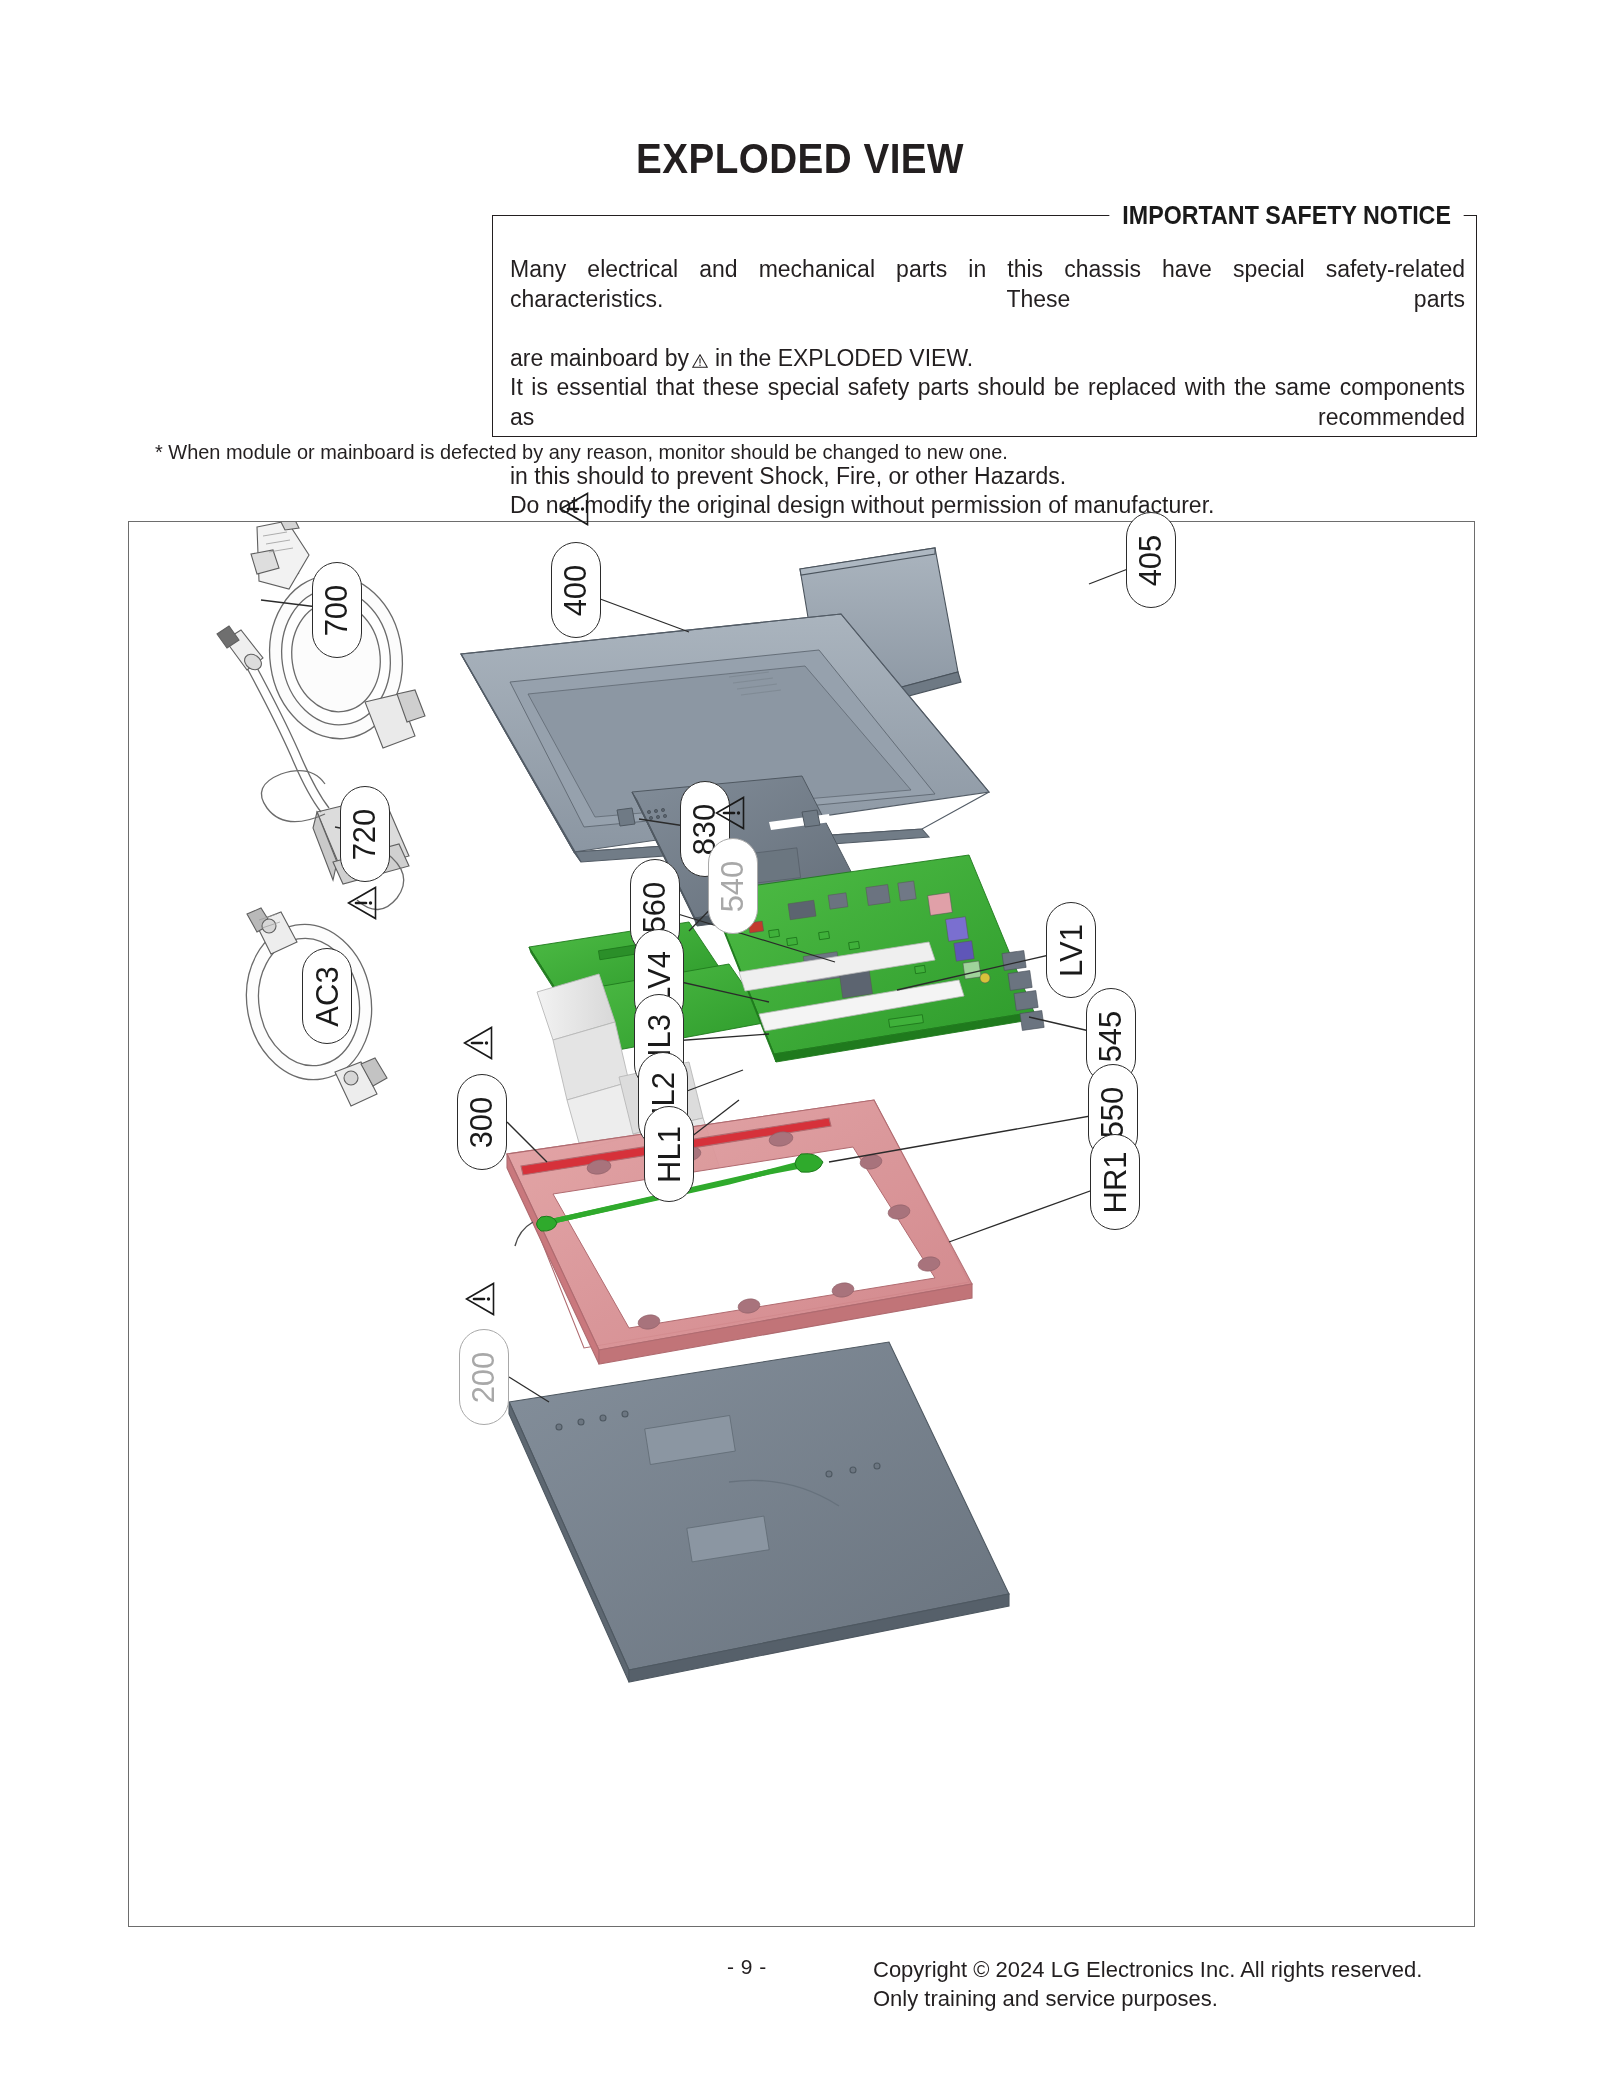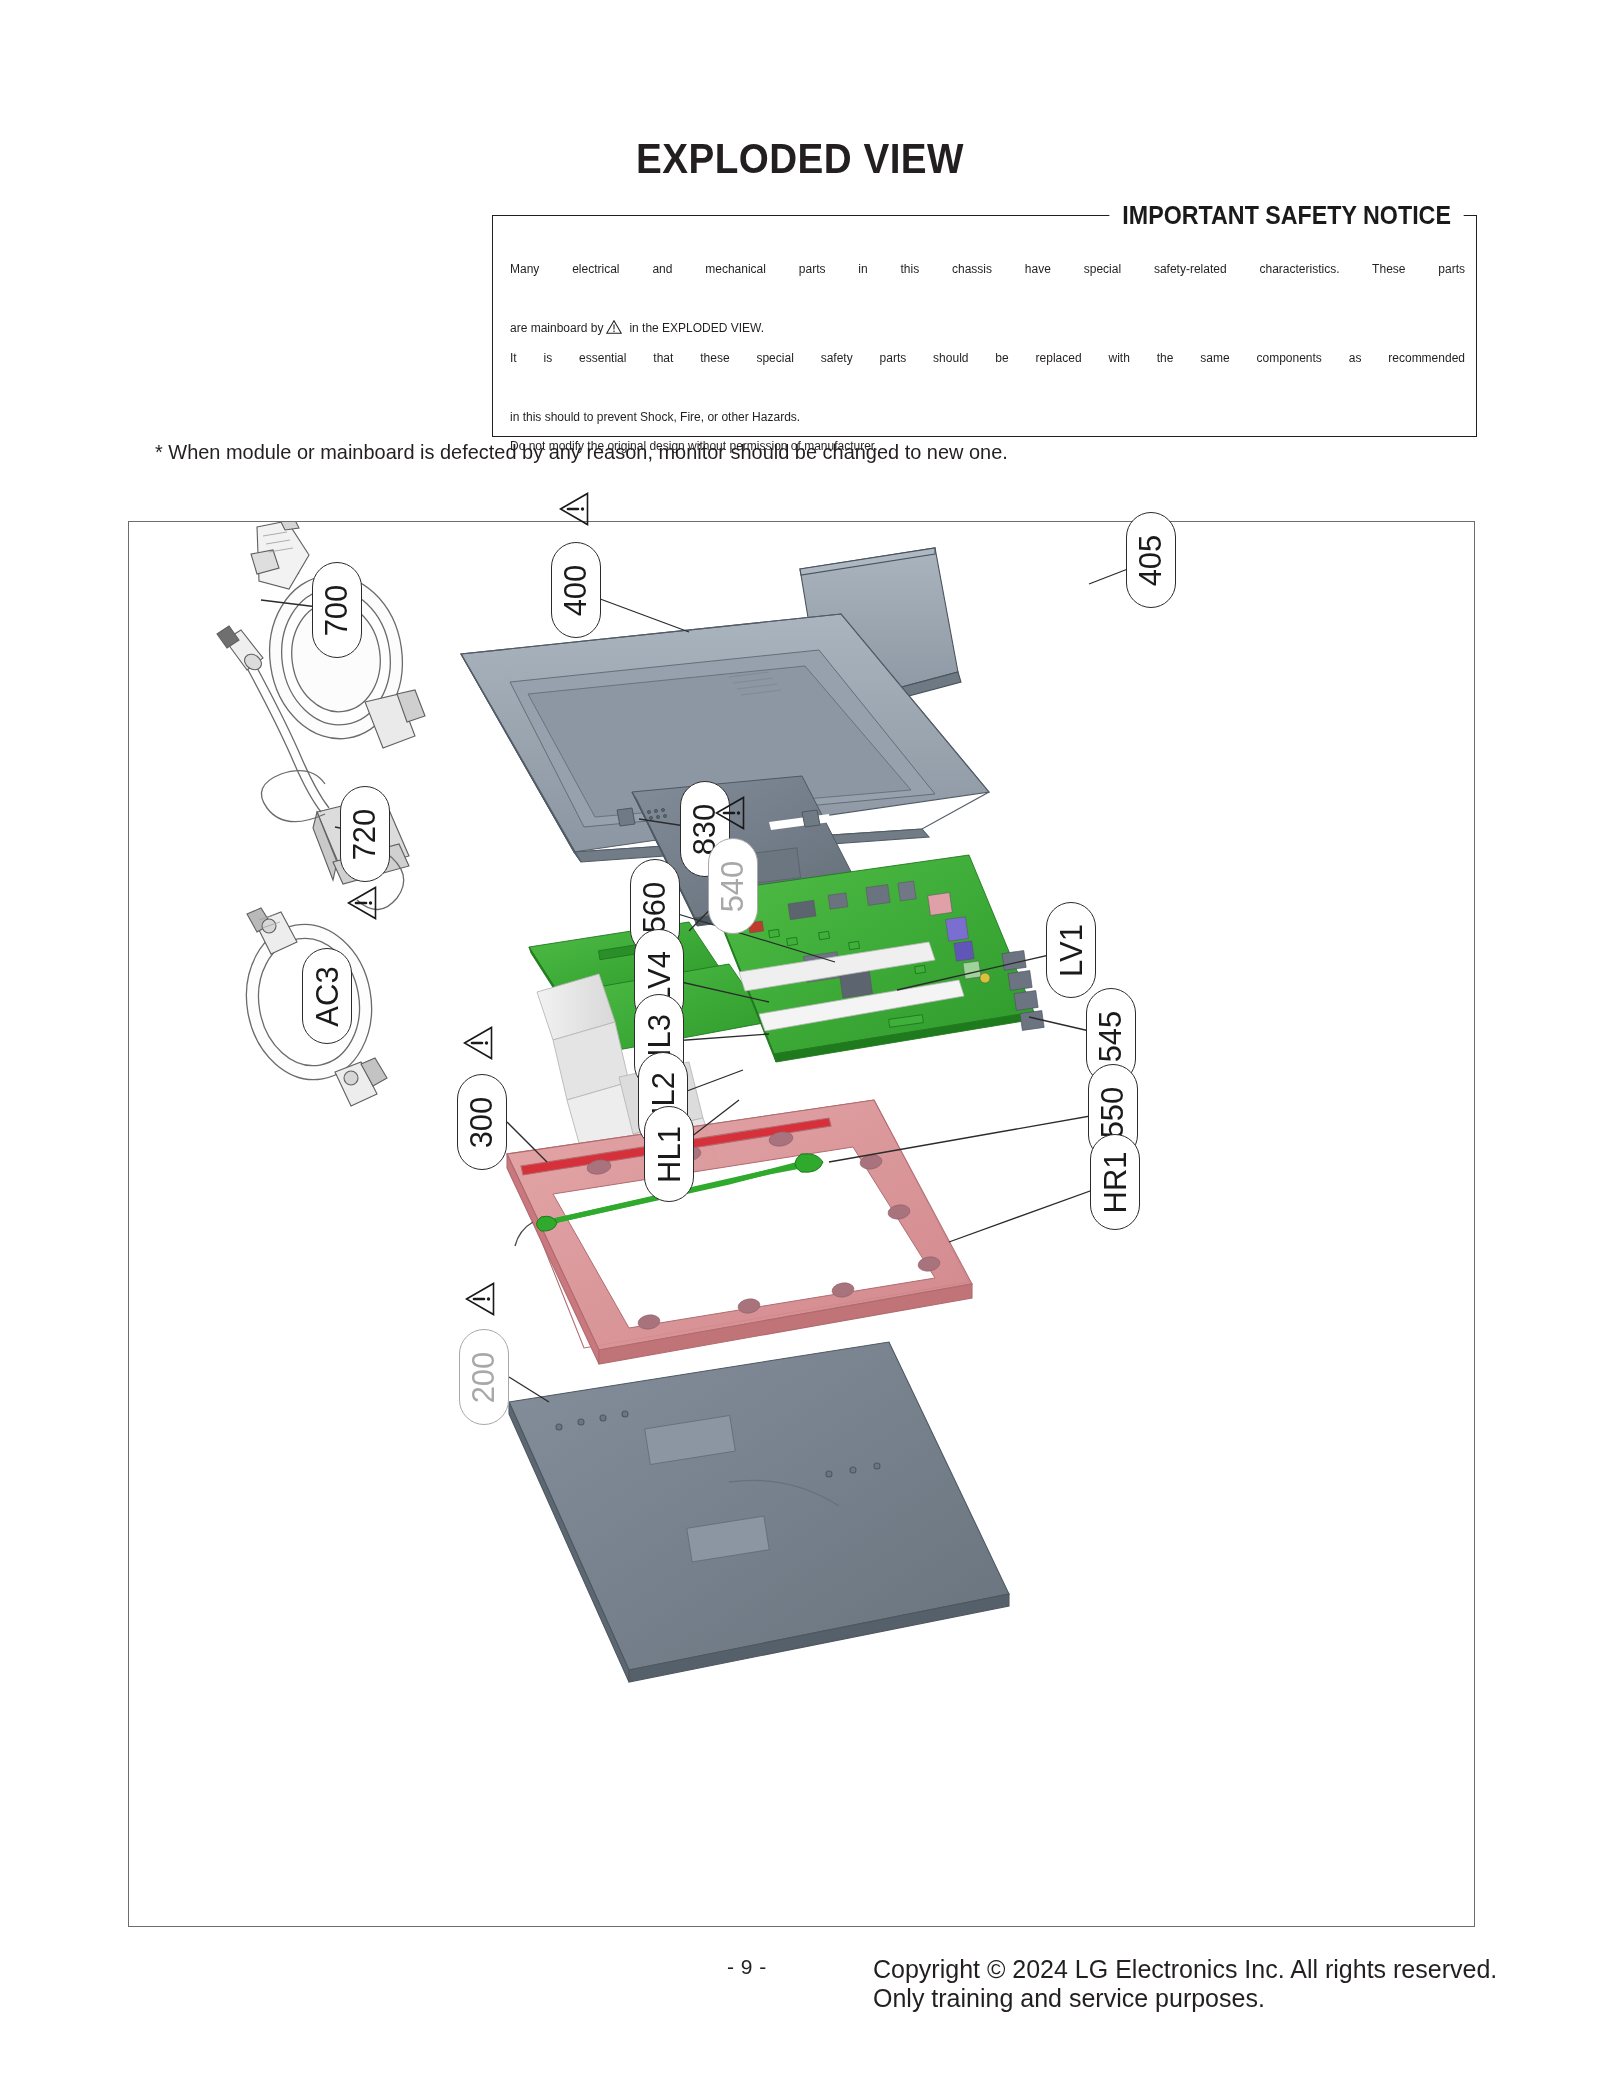--- a/index.html
+++ b/index.html
@@ -25,21 +25,21 @@
   .notice-legend{
     position:absolute;left:492px;top:200px;width:985px;height:30px;
     display:flex;align-items:center;justify-content:flex-end;pointer-events:none;
   }
   .notice-legend span{
     background:#fff;padding:0 14px;font-size:25px;font-weight:bold;
     transform:scaleX(.93);white-space:nowrap;line-height:30px;
   }
   .notice-body{
     position:absolute;left:510px;top:255px;width:955px;
-    font-size:12px;line-height:29.5px;color:#231f20;
+    font-size:23px;line-height:29.5px;color:#231f20;
   }
   .notice-body p{margin:0;}
   .just{text-align:justify;text-justify:inter-word;}
   .just::after{content:"";display:inline-block;width:100%;}
   .tri-inline{
     display:inline-block;width:16px;height:14px;position:relative;
     vertical-align:-2px;margin:0 7px 0 3px;
   }
   .tri-inline svg{display:block;}
 
@@ -79,21 +79,21 @@
   
   .leaders{position:absolute;left:0;top:0;width:1347px;height:1406px;}
 
   
   .footer{position:absolute;left:0;right:0;top:1955px;}
   .pageno{
     position:absolute;left:727px;top:0;font-size:21px;color:#231f20;
     letter-spacing:.5px;
   }
   .copy{
-    position:absolute;left:873px;top:0;font-size:25px;line-height:29px;
+    position:absolute;left:873px;top:0;font-size:22px;line-height:29px;
     color:#231f20;
   }
   .copy div{white-space:nowrap;}
 </style>
 </head>
 <body>
 
 <div class="page">
 
   <div class="title">EXPLODED VIEW</div>

